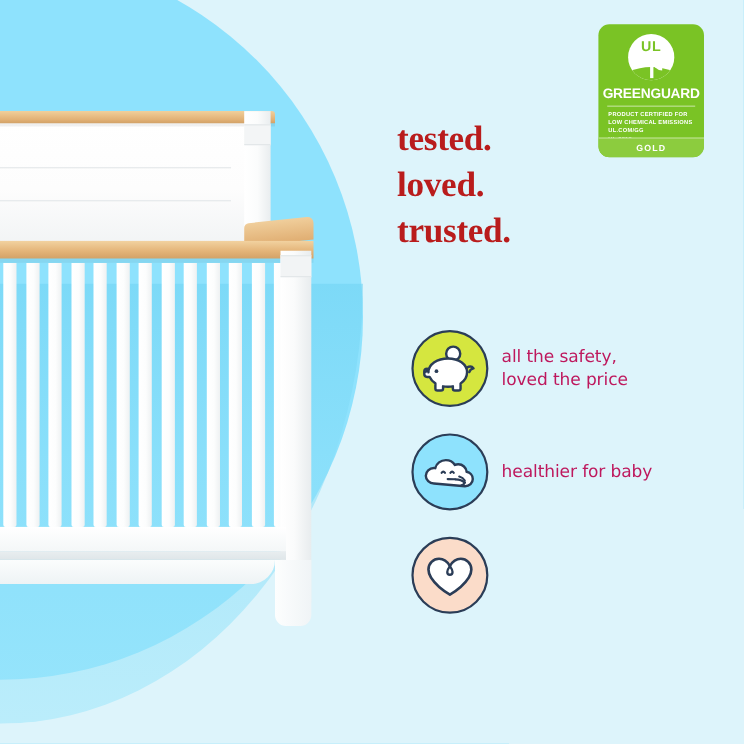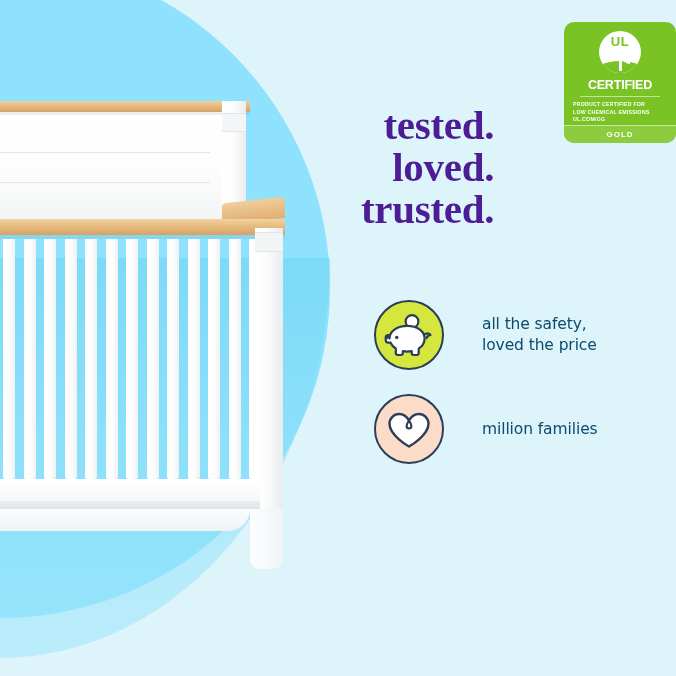--- a/index.html
+++ b/index.html
@@ -188,27 +188,26 @@
     top: 0;
     width: 320px;
     height: 676px;
   }
 
   
   .greenguard {
     position: absolute;
     left: 188px;
     top: 22px;
-    width: 112px;
+    width: 96px;
     height: 121px;
     background: #7ac325;
     border-radius: 10px;
     overflow: hidden;
     text-align: center;
-    margin-left: 20px;
   }
   .gg-seal {
     margin: 9px auto 0;
     width: 42px; height: 42px;
     border-radius: 50%;
     background: #ffffff;
     position: relative;
     overflow: hidden;
   }
   .gg-ul {
@@ -278,26 +277,25 @@
     letter-spacing: 1px;
     line-height: 17px;
   }
 
   
   .headline {
     position: absolute;
     left: 5px;
     top: 104px;
     font-family: "Liberation Serif", "DejaVu Serif", serif;
-    font-size: 41px;
+    font-size: 32px;
     line-height: 42px;
     font-weight: bold;
-    color: #4c1d95;
+    color: #b91c1c;
     letter-spacing: -0.3px;
-    text-align: right;
   }
   .headline div { white-space: nowrap; }
 
   
   .features {
     position: absolute;
     left: 18px;
     top: 288px;
     width: 300px;
   }
@@ -312,24 +310,24 @@
     height: 66px;
     border-radius: 50%;
     border: 2.5px solid #2b3d57;
     position: relative;
     overflow: hidden;
   }
   .f-icon.green { background: #d5e63f; }
   .f-icon.blue  { background: #8ee2fd; }
   .f-icon.peach { background: #fbdcc9; }
   .f-label {
-    margin-left: 38px;
+    margin-left: 12px;
     font-size: 15.5px;
     line-height: 21px;
-    color: #0c4a6e;
+    color: #be185d;
     font-family: "DejaVu Sans", sans-serif;
     letter-spacing: -0.1px;
   }
   .f-label span { display: block; white-space: nowrap; }
 
   .ic { position: absolute; left: 0; top: 0; width: 100%; height: 100%; }
 </style>
 </head>
 <body>
 
@@ -383,21 +381,21 @@
 
   <div class="content">
 
     <div class="greenguard">
       <div class="gg-seal">
         <div class="gg-ul">UL</div>
         <div class="gg-hill"></div>
         <div class="gg-stem"></div>
         <div class="gg-leaf"></div>
       </div>
-      <div class="gg-title">CERTIFIED</div>
+      <div class="gg-title">GREENGUARD</div>
       <div class="gg-divider"></div>
       <div class="gg-lines">
         <div class="gg-line">PRODUCT CERTIFIED FOR</div>
         <div class="gg-line">LOW CHEMICAL EMISSIONS</div>
         <div class="gg-line">UL.COM/GG</div>
         <div class="gg-line">UL 2818</div>
       </div>
       <div class="gg-gold-band">
         <div class="gg-gold">GOLD</div>
       </div>
@@ -422,28 +420,44 @@
             <circle cx="20.8" cy="35.4" r="1.7" fill="#2b3d57"></circle>
             <path d="M13.4 33.2c-1.4.6-2.2 1.6-2.4 3" fill="none" stroke="#2b3d57" stroke-width="2" stroke-linecap="round"></path>
           </svg>
         </div>
         <div class="f-label">
           <span>all the safety,</span>
           <span>loved the price</span>
         </div>
       </div>
 
+      <div class="feature">
+        <div class="f-icon blue">
+          <svg class="ic" viewBox="0 0 66 66">
+            <path d="M18.5 43.5c-4.1 0-7.4-3.1-7.4-7s3.3-7 7.4-7c.4 0 .8 0 1.2.1 1-4.2 4.9-7.3 9.6-7.3 3.5 0 6.6 1.8 8.3 4.4a7.6 7.6 0 0 1 3-.6c4 0 7.3 3 7.6 6.8 3.2.6 5.6 3.3 5.6 6.5 0 3.7-3.1 6.7-7 6.7z" fill="#ffffff" stroke="#2b3d57" stroke-width="2.2" stroke-linejoin="round"></path>
+            <path d="M25.5 33.8c.9-1.4 2.1-1.4 3 0" fill="none" stroke="#2b3d57" stroke-width="2" stroke-linecap="round"></path>
+            <path d="M33.5 33.8c.9-1.4 2.1-1.4 3 0" fill="none" stroke="#2b3d57" stroke-width="2" stroke-linecap="round"></path>
+            <path d="M31 39.5c2.5 0 4.6 0 6.5.2" fill="none" stroke="#2b3d57" stroke-width="2" stroke-linecap="round"></path>
+            <path d="M38 39.8c3.8.2 6.5 1.1 8.3 2.9" fill="none" stroke="#2b3d57" stroke-width="2" stroke-linecap="round"></path>
+            <path d="M43.5 45.2c1.5-.4 2.6-1.3 3.2-2.6" fill="none" stroke="#2b3d57" stroke-width="2" stroke-linecap="round"></path>
+            <path d="M41.5 37.2c2.3.6 4 1.9 5 3.6" fill="none" stroke="#2b3d57" stroke-width="2" stroke-linecap="round"></path>
+          </svg>
+        </div>
+        <div class="f-label">
+          <span>healthier for baby</span>
+          <span></span>
+        </div>
+      </div>
 
       <div class="feature">
         <div class="f-icon peach">
           <svg class="ic" viewBox="0 0 66 66">
             <path d="M33 50.5S13.5 39.5 13.5 27.8c0-5.6 4.4-9.8 9.6-9.8 4.2 0 7.7 2.7 9.9 6.6 2.2-3.9 5.7-6.6 9.9-6.6 5.2 0 9.6 4.2 9.6 9.8C52.5 39.5 33 50.5 33 50.5z" fill="#ffffff" stroke="#2b3d57" stroke-width="2.4" stroke-linejoin="round"></path>
             <path d="M33 24.6c-1.6 2.2-2.4 4-2.4 5.4 0 1.5 1.1 2.5 2.4 2.5s2.4-1 2.4-2.5c0-1.4-.8-3.2-2.4-5.4z" fill="#ffffff" stroke="#2b3d57" stroke-width="2.1" stroke-linejoin="round"></path>
           </svg>
         </div>
         <div class="f-label">
-          <span>million families</span>
         </div>
       </div>
 
     </div>
   </div>
 </div>
 
 </body></html>

